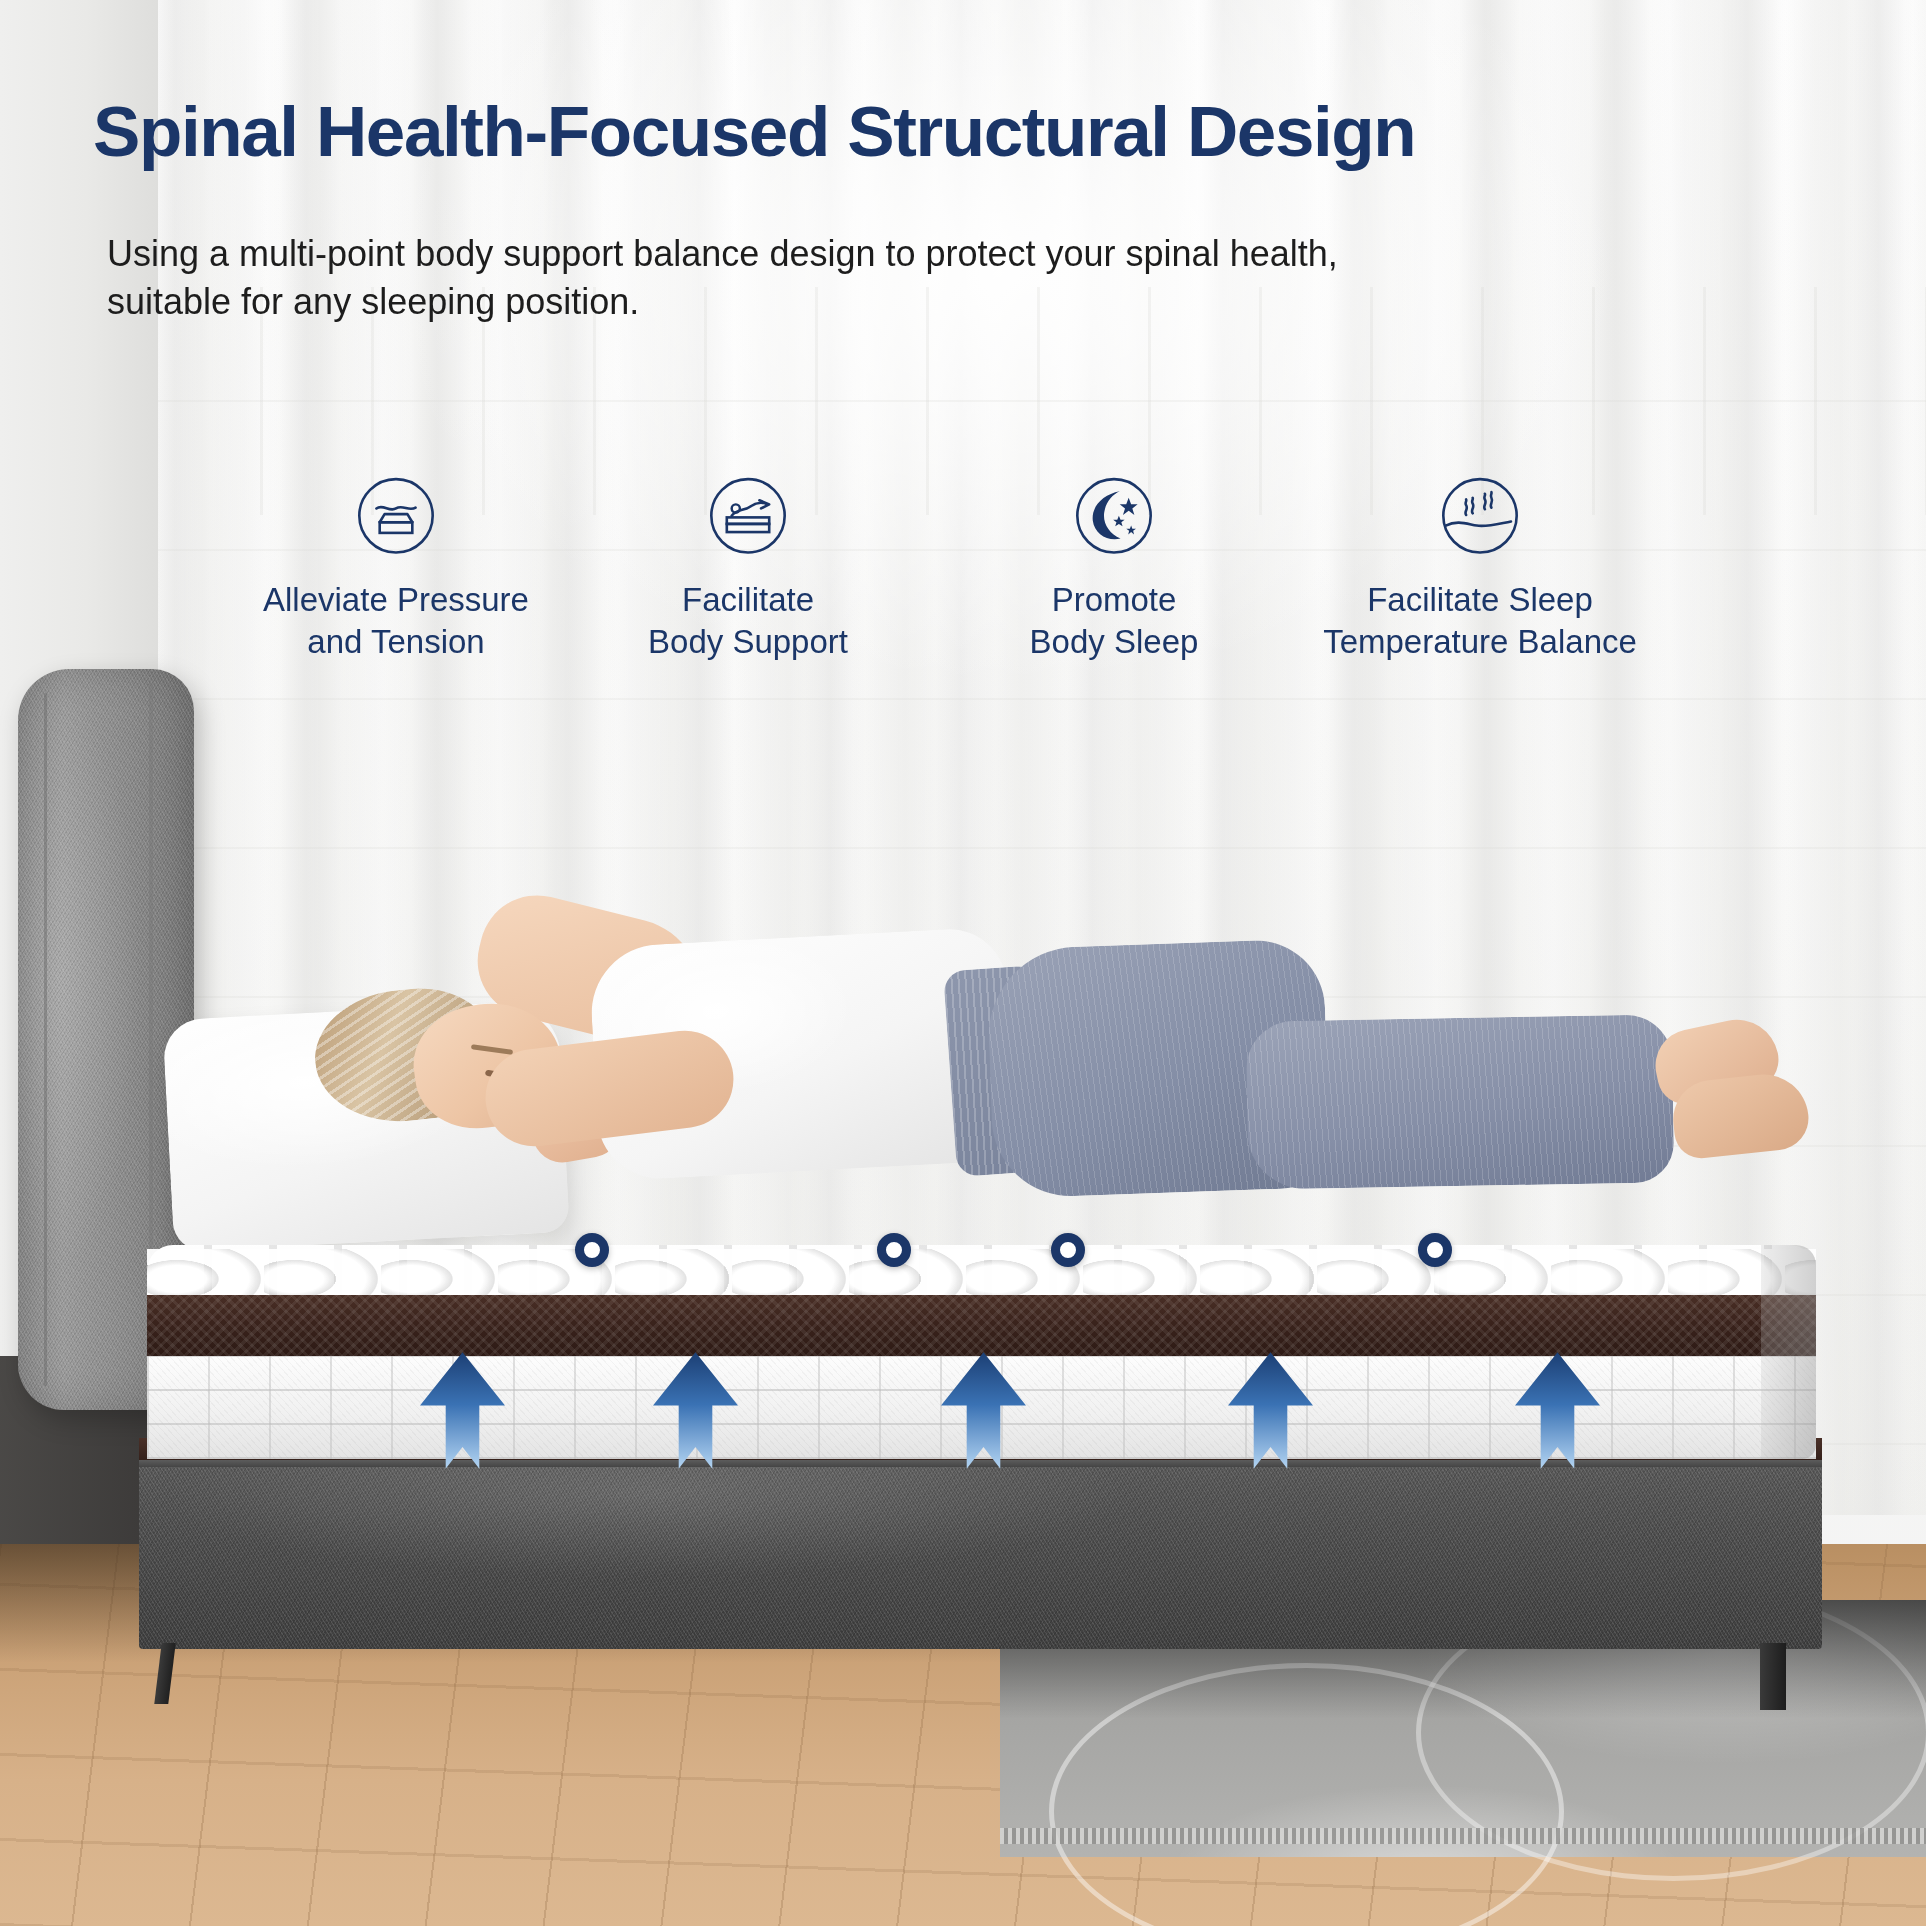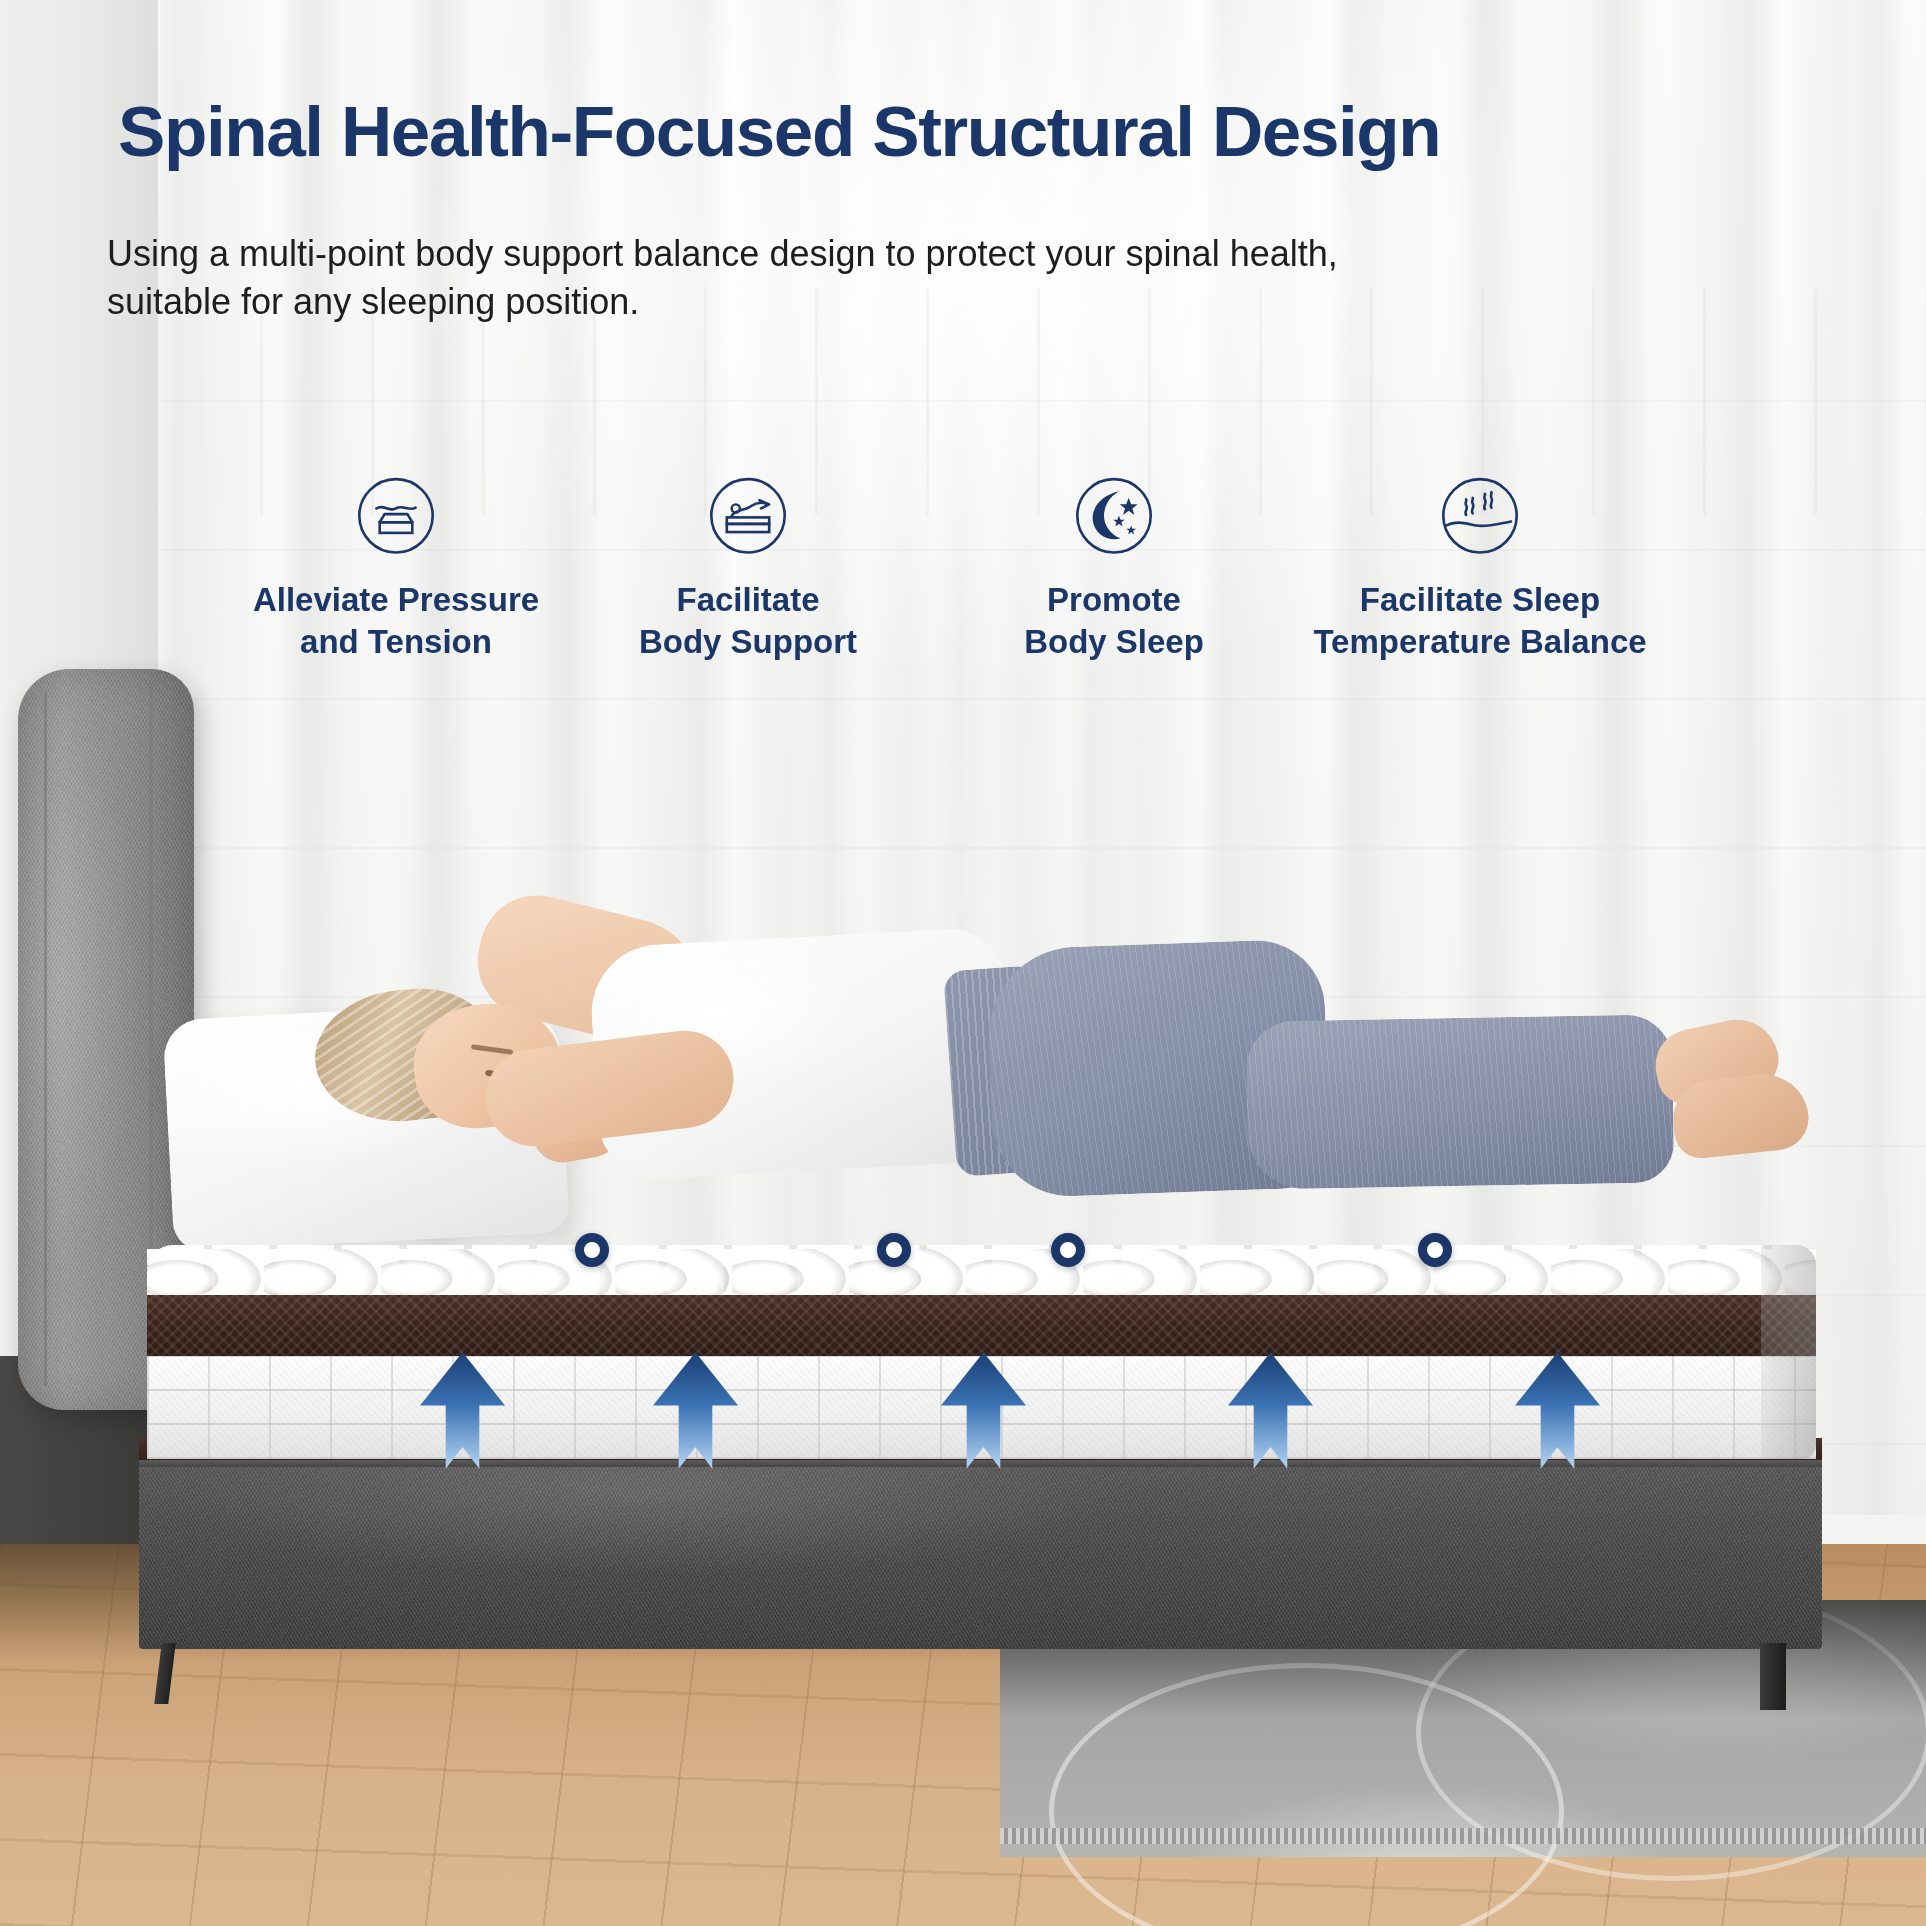--- a/index.html
+++ b/index.html
@@ -318,21 +318,21 @@
     width:34px; height:34px;
     border-radius:50%;
     background:#ffffff;
     border:9px solid #1b3668;
     box-shadow:0 2px 6px rgba(0,0,0,.25);
   }
   .arrow { position:absolute; width:85px; height:117px; }
 
   
   .headline {
-    position:absolute; left:118px; top:91px;
+    position:absolute; left:93px; top:91px;
     font-size:71px; font-weight:bold; color:#1b3668;
     letter-spacing:-1.4px; white-space:nowrap;
   }
   .subline {
     position:absolute; left:107px; top:230px;
     font-size:36px; color:#1d1d1d; line-height:1.32;
     max-width:1297px;
   }
 
   
@@ -343,21 +343,20 @@
   .feature { width:388px; display:flex; flex-direction:column; align-items:center; }
   .feature:nth-child(1){ margin-left:53px; }
   .feature:nth-child(2){ margin-left:-36px; }
   .feature:nth-child(3){ margin-left:-22px; }
   .feature:nth-child(4){ margin-left:-22px; }
   .f-circle { width:150px; height:150px; }
   .f-label {
     margin-top:22px; text-align:center;
     font-size:33px; color:#1b3668; line-height:1.28;
     white-space:pre-line;
-    font-weight:bold;
   }
 </style>
 </head>
 <body>
 
 <div class="scene">
   <div class="wall"></div>
   <div class="curtain"></div>
   <div class="curtain-sheen"></div>
   <div class="curtain-rail"></div>

